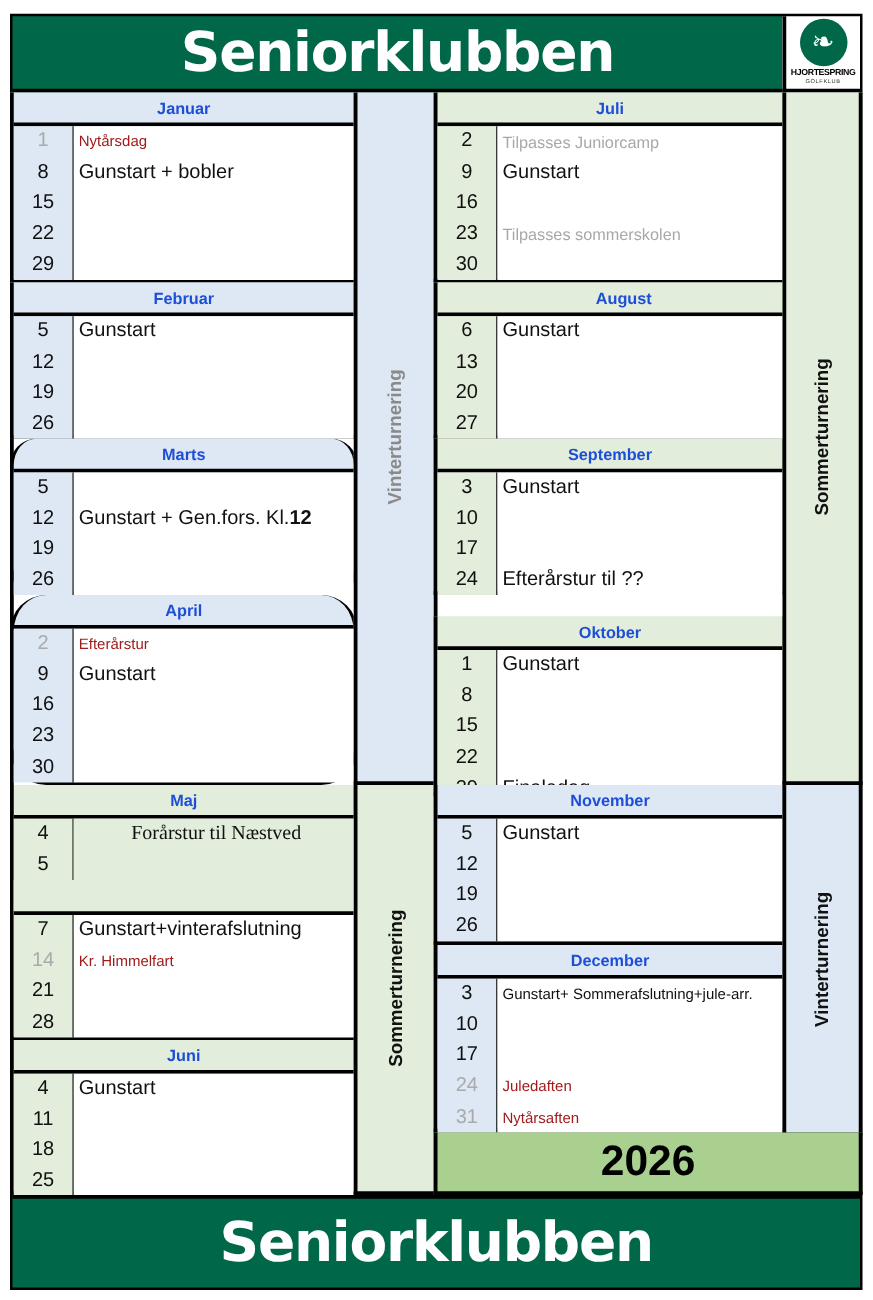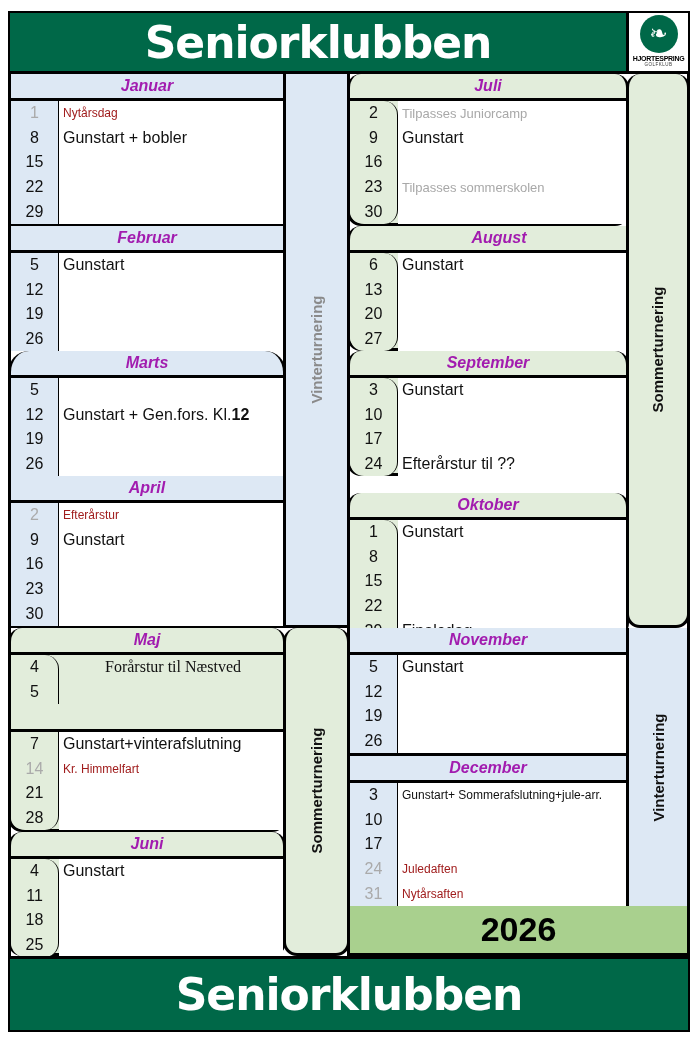--- a/index.html
+++ b/index.html
@@ -7,29 +7,29 @@
   .abs{position:absolute;box-sizing:border-box;}
   .frame{left:8px;top:11px;width:682px;height:1021px;border:3px solid #000;background:#fff;}
   .banner{background:#006848;color:#fff;font-weight:bold;display:flex;align-items:center;justify-content:center;font-family:"DejaVu Sans",sans-serif;letter-spacing:-1px;}
   .banner-top{left:10px;top:13px;width:616px;height:61px;font-size:44px;border-bottom:3px solid #000;}
   .banner-bottom{left:10px;top:956px;width:678px;height:74px;font-size:44px;border-top:3px solid #000;}
   .logo{left:626px;top:13px;width:62px;height:61px;background:#fff;border-left:3px solid #000;border-bottom:3px solid #000;display:flex;flex-direction:column;align-items:center;justify-content:flex-start;padding-top:2px;}
   .logo-circle{width:38px;height:38px;border-radius:50%;background:#006848;display:flex;align-items:center;justify-content:center;color:#fff;font-size:22px;line-height:1;}
   .logo-t1{font-size:7px;font-weight:bold;color:#000;margin-top:2px;letter-spacing:-0.3px;white-space:nowrap;}
   .logo-t2{font-size:4.5px;color:#333;letter-spacing:0.5px;white-space:nowrap;}
   .month{border:3px solid #000;border-top:none;}
-  .mhead{height:24px;display:flex;align-items:center;justify-content:center;font-weight:bold;font-size:16px;color:#a21caf;border-bottom:3px solid #000;font-style:italic;}
+  .mhead{height:24px;display:flex;align-items:center;justify-content:center;font-weight:bold;font-size:13px;color:#1d4ed8;border-bottom:3px solid #000;}
   .rows{display:flex;}
   .daycol{width:47px;flex:none;border-right:1px solid #000;}
   .textcol{flex:1;background:#fff;}
   .row{height:24.6px;display:flex;align-items:center;font-size:16px;white-space:nowrap;overflow:hidden;}
   .daycol .row{justify-content:center;color:#111;}
   .textcol .row{padding-left:4px;color:#111;}
   .blue{background:#dde8f4;}
-  .green{background:#e2eddb;border-radius:14px;}
+  .green{background:#e2eddb;}
   .day-holiday{color:#aaa !important;}
   .txt-holiday{color:#a01c1c !important;font-size:12px !important;}
   .txt-muted{color:#a8a8a8 !important;font-size:13px !important;}
   .txt-small{font-size:12px !important;}
   .strip{display:flex;align-items:center;justify-content:center;border:3px solid #000;border-top:none;}
   .vtext{transform:rotate(-90deg);white-space:nowrap;font-weight:bold;font-size:15px;}
   .year{left:347px;top:906px;width:343px;height:50px;background:#a9d08e;border:3px solid #000;border-top:none;display:flex;align-items:center;justify-content:center;font-weight:bold;font-size:34px;color:#000;}
 </style>
 </head>
 <body>
@@ -116,21 +116,21 @@
         </div>
         <div class="row">
           <span></span>
         </div>
         <div class="row">
           <span></span>
         </div>
       </div>
     </div>
 </div>
-<div class="abs month blue" style="left:8px;top:476px;width:278px;height:152px;">
+<div class="abs month blue" style="left:8px;top:476px;width:278px;height:152px;border-radius:29px;">
   <div class="mhead">April</div>
   <div class="rows">
       <div class="daycol blue">
         <div class="row day-holiday">2</div>
         <div class="row">9</div>
         <div class="row">16</div>
         <div class="row">23</div>
         <div class="row">30</div>
       </div>
       <div class="textcol">

